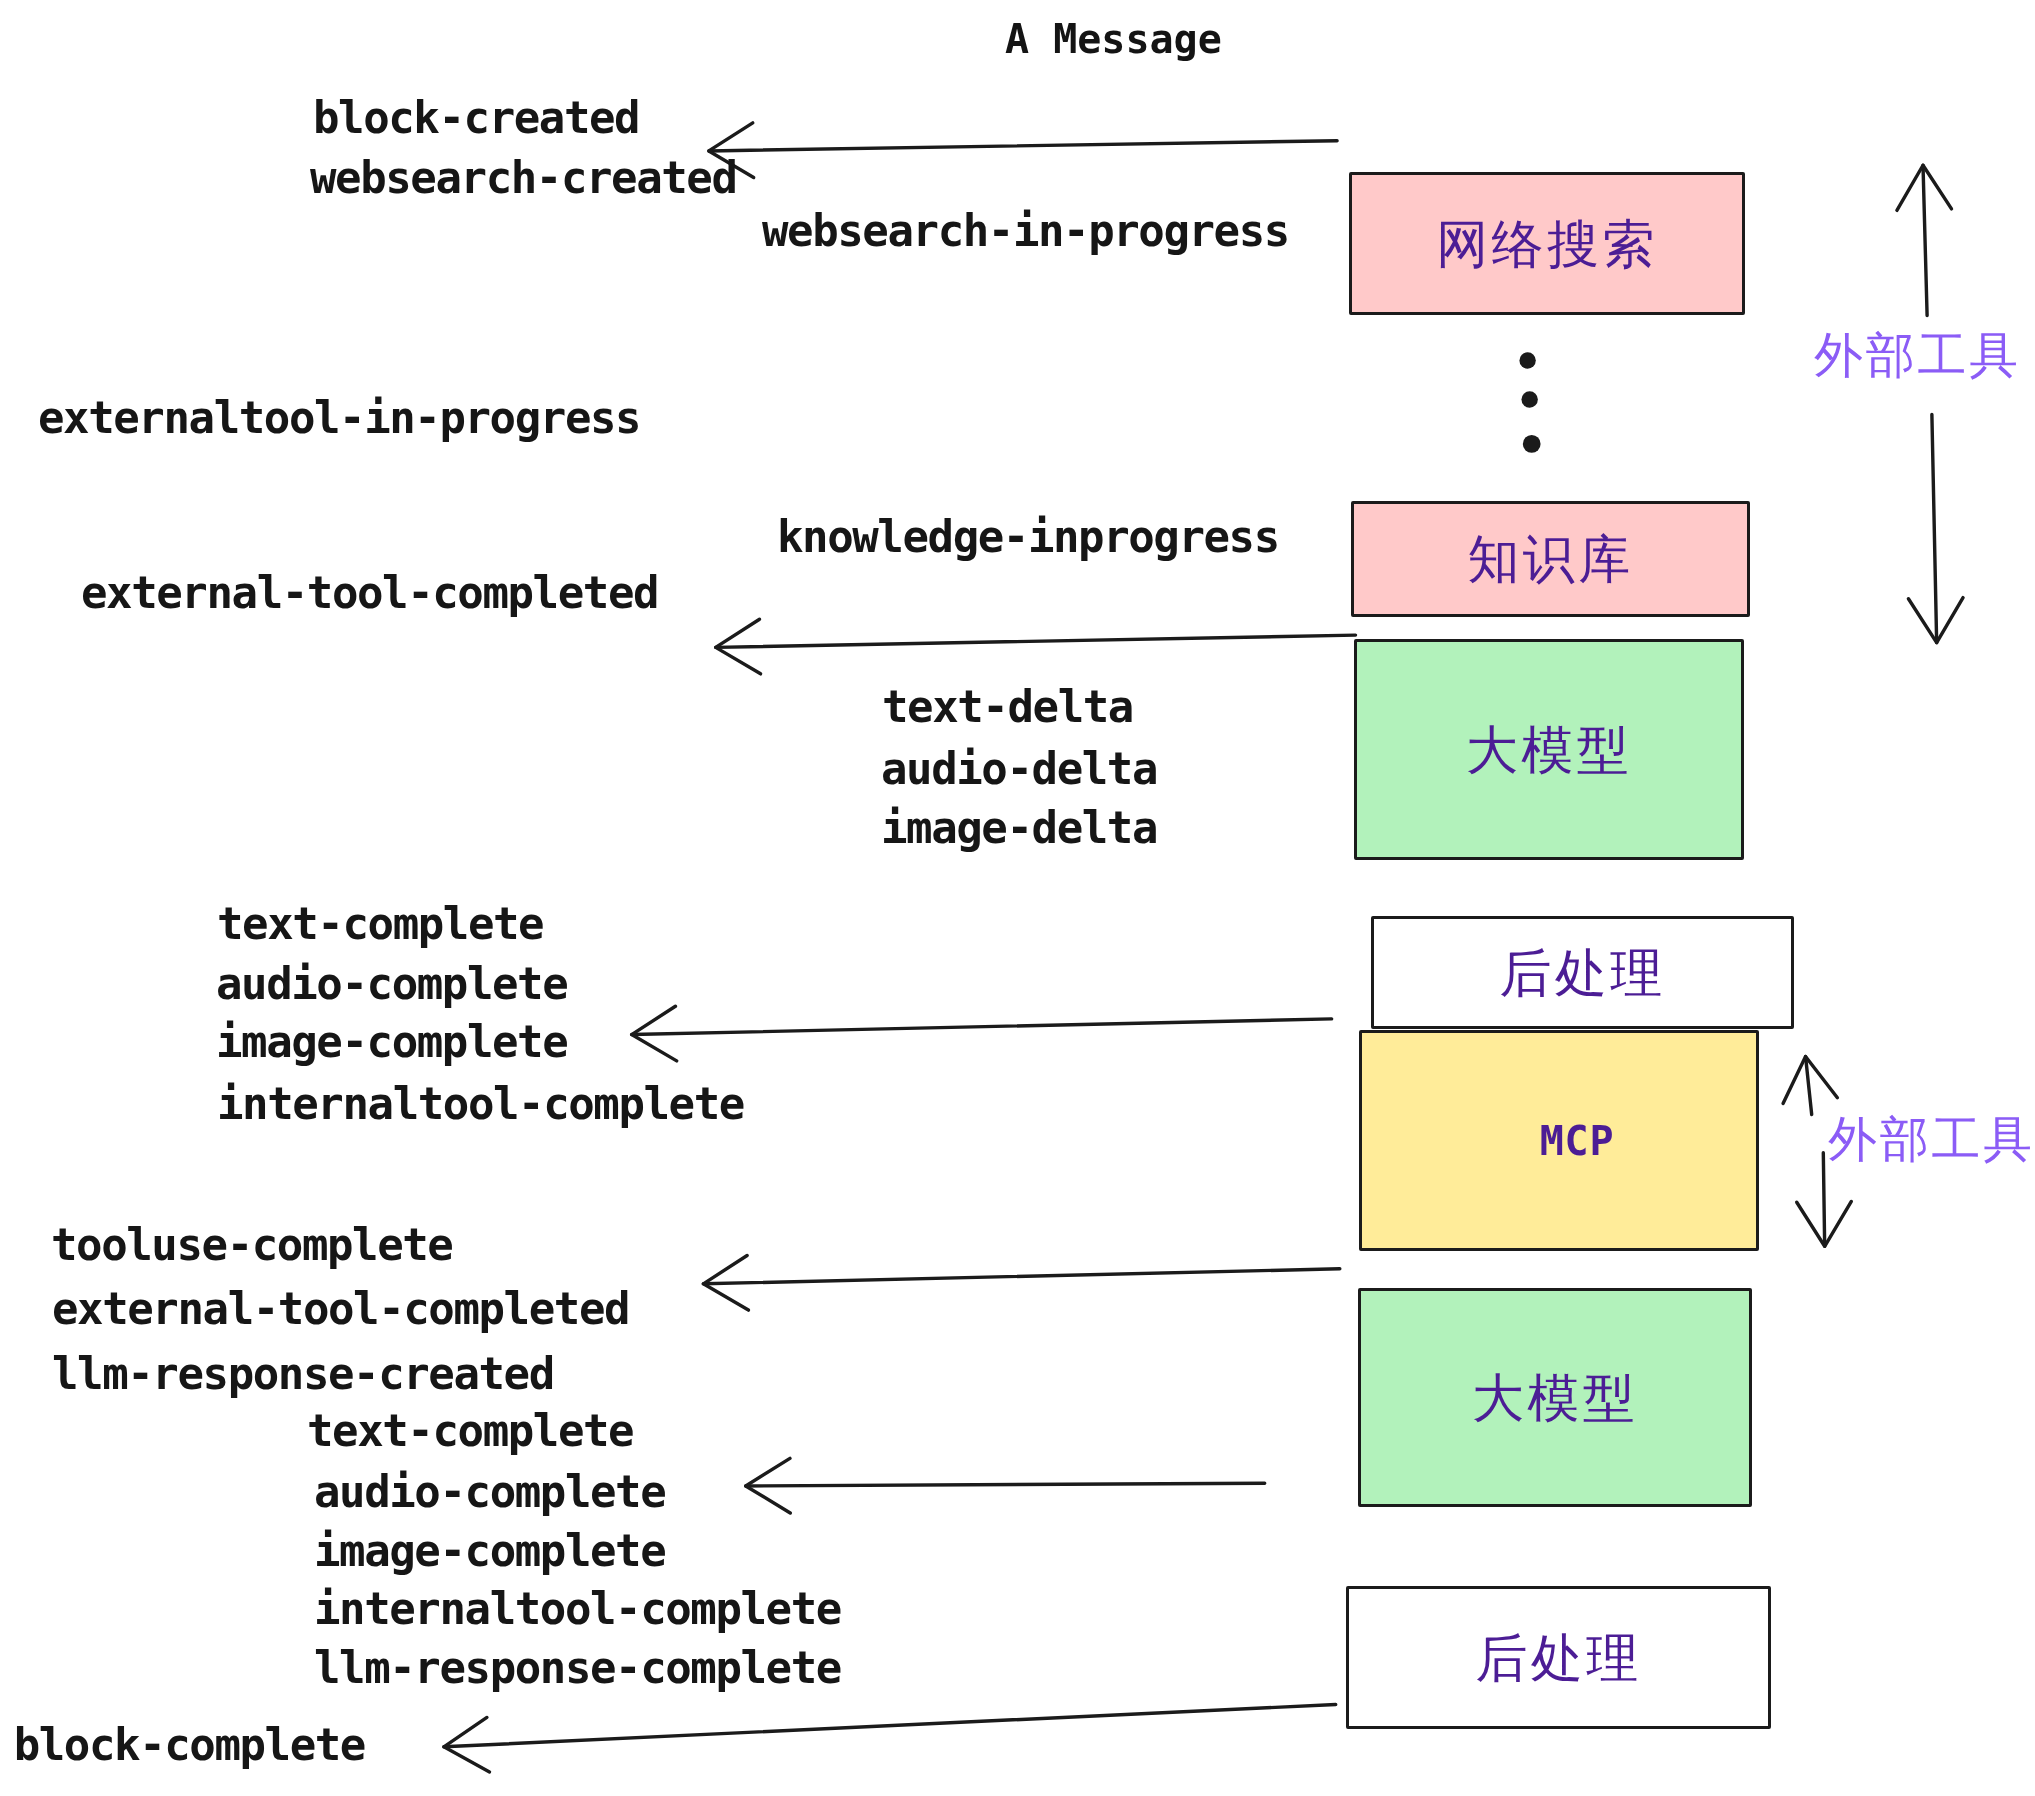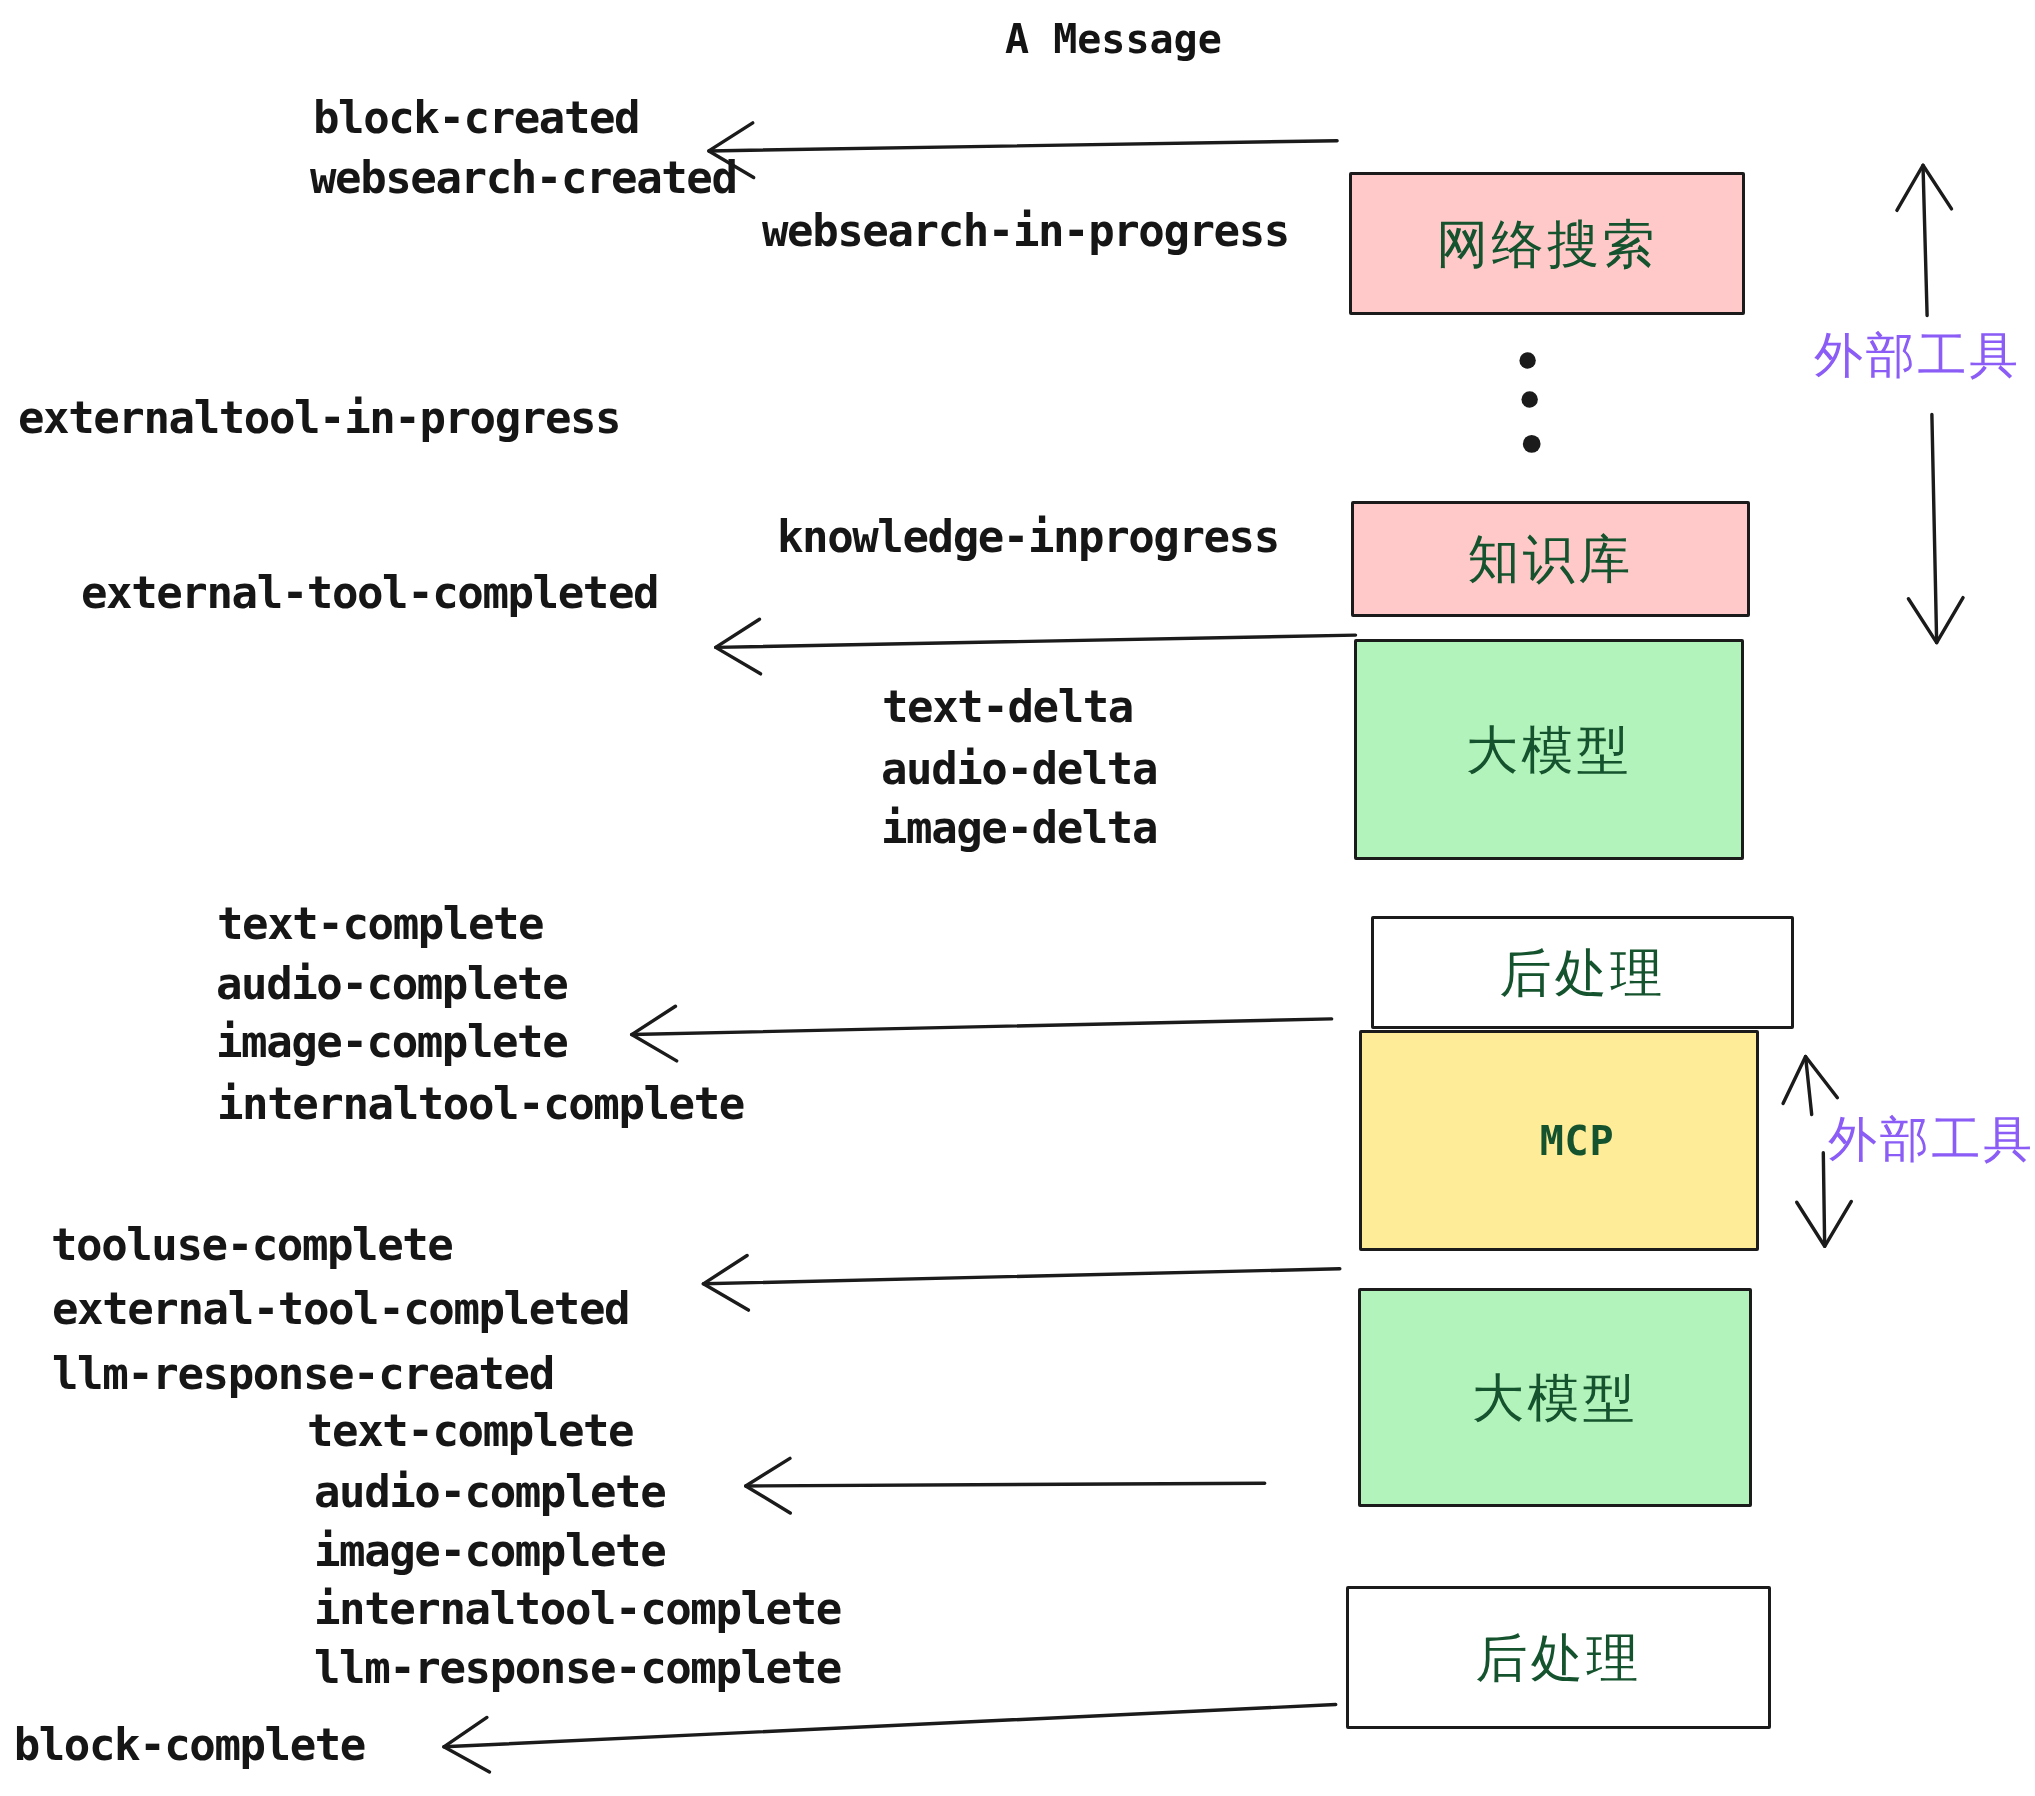--- a/index.html
+++ b/index.html
@@ -37,21 +37,21 @@
     border-radius: 2px;
     display: flex;
     align-items: center;
     justify-content: center;
   }
   .box .lbl {
     font-family: "DejaVu Sans", "Liberation Sans", sans-serif;
     font-size: 52px;
     line-height: 1;
     letter-spacing: 3.4px;
-    color: #14532d;
+    color: #4c1d95;
     white-space: nowrap;
   }
   .box.pink   { background: var(--box-pink, #ffc9c9); }
   .box.green  { background: var(--box-green, #b2f2bb); }
   .box.yellow { background: var(--box-yellow, #ffec99); padding-left: 36px; }
   .box.white  { background: var(--box-white, #ffffff); margin-top: 24px; }
   .box.mcp .lbl {
     font: 700 40px/1 "DejaVu Sans Mono", "Liberation Mono", monospace;
     letter-spacing: 0.7px;
   }
@@ -107,21 +107,21 @@
     <circle cx="2237" cy="528" r="12"></circle>
     <circle cx="2240" cy="585" r="12"></circle>
     <circle cx="2243" cy="650" r="13"></circle>
   </svg>
 
   <div class="title">A Message</div>
 
   <div class="evt" style="left:313px;top:96px">block-created</div>
   <div class="evt" style="left:310px;top:156px">websearch-created</div>
   <div class="evt" style="left:762px;top:209px">websearch-in-progress</div>
-  <div class="evt" style="left:18px;top:396px">externaltool-in-progress</div>
+  <div class="evt" style="left:38px;top:396px">externaltool-in-progress</div>
   <div class="evt" style="left:777px;top:515px">knowledge-inprogress</div>
   <div class="evt" style="left:81px;top:571px">external-tool-completed</div>
   <div class="evt" style="left:882px;top:685px">text-delta</div>
   <div class="evt" style="left:881px;top:747px">audio-delta</div>
   <div class="evt" style="left:881px;top:806px">image-delta</div>
   <div class="evt" style="left:217px;top:902px">text-complete</div>
   <div class="evt" style="left:216px;top:962px">audio-complete</div>
   <div class="evt" style="left:216px;top:1020px">image-complete</div>
   <div class="evt" style="left:217px;top:1082px">internaltool-complete</div>
   <div class="evt" style="left:51px;top:1223px">tooluse-complete</div>

